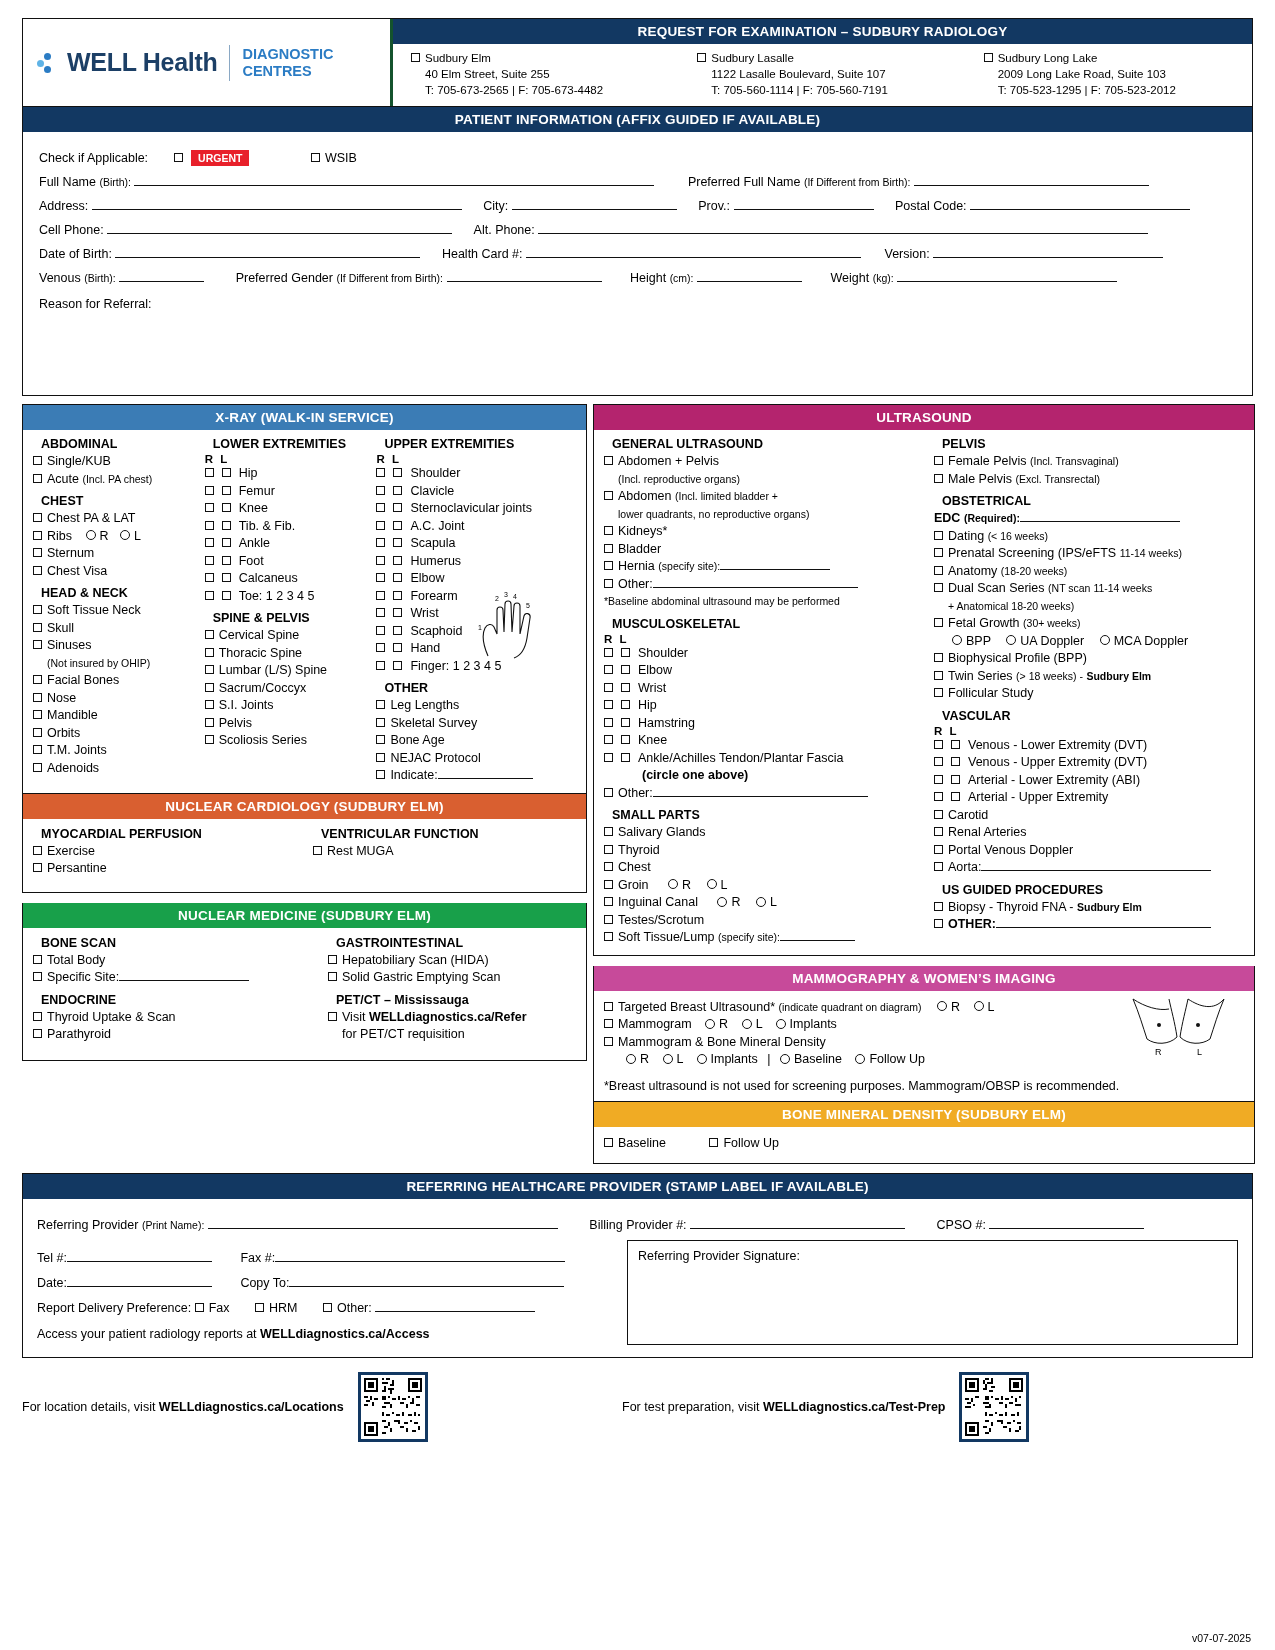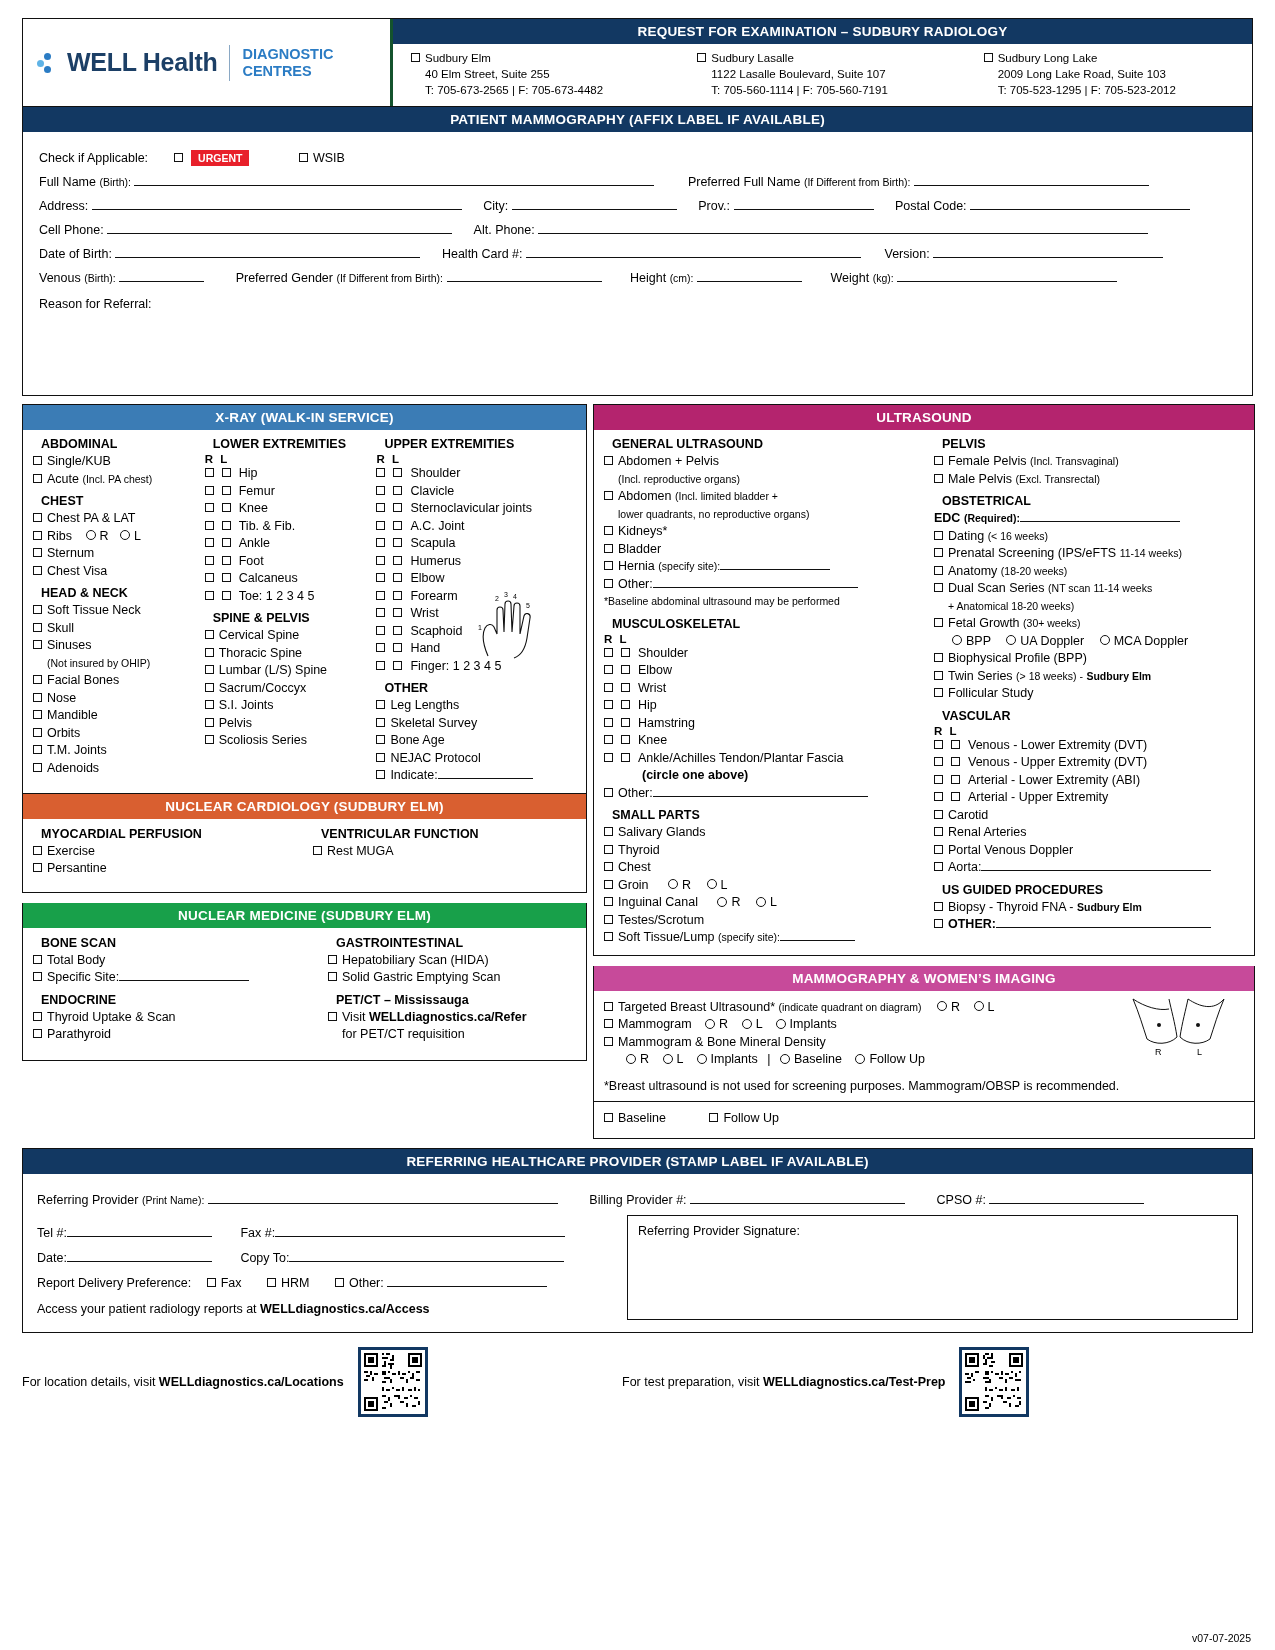--- a/index.html
+++ b/index.html
@@ -95,27 +95,27 @@
         <div class="site">
           <div><span class="cb"></span><span>Sudbury Long Lake</span></div>
           <div style="padding-left:14px">2009 Long Lake Road, Suite 103</div>
           <div style="padding-left:14px">T: 705-523-1295 | F: 705-523-2012</div>
         </div>
       </div>
     </div>
   </div>
 
   <div style="border:1px solid #111;border-top:none">
-    <div class="bar navy">PATIENT MAMMOGRAPHY (AFFIX LABEL IF AVAILABLE)</div>
+    <div class="bar navy">PATIENT INFORMATION (AFFIX GUIDED IF AVAILABLE)</div>
     <div style="padding:10px 16px 20px">
       <div class="pline">
         <span>Check if Applicable:</span>
         <span style="margin-left:22px"><span class="cb"></span></span>
         <span style="background:#e8202a;color:#fff;font-weight:bold;font-size:10.5px;padding:2px 7px;">URGENT</span>
-        <span style="margin-left:46px"><span class="cb"></span><span>WSIB</span></span>
+        <span style="margin-left:58px"><span class="cb"></span><span>WSIB</span></span>
       </div>
 
       <div class="pline">
         <span>Full Name</span>
         <span class="sm">(Birth):</span>
         <span class="line" style="width:520px"></span>
         <span style="margin-left:30px">Preferred Full Name</span>
         <span class="sm">(If Different from Birth):</span>
         <span class="line" style="width:235px"></span>
       </div>
@@ -421,20 +421,21 @@
             </g>
             <circle cx="34" cy="30" r="2" fill="#111"></circle>
             <circle cx="73" cy="30" r="2" fill="#111"></circle>
             <text x="30" y="60" font-size="9" font-family="Liberation Sans">R</text>
             <text x="72" y="60" font-size="9" font-family="Liberation Sans">L</text>
           </svg>
         </div>
       </div>
 
       <div style="border:1px solid #111; border-top:none;">
+        <div class="bar amber">BONE MINERAL DENSITY (SUDBURY ELM)</div>
         <div style="padding:8px 10px 10px">
           <span class="row"><span class="cb"></span><span>Baseline</span></span>
           <span class="row" style="margin-left:40px"><span class="cb"></span><span>Follow Up</span></span>
         </div>
       </div>
     </div>
   </div>
 
   <div style="border:1px solid #111; margin-top:9px">
     <div class="bar navy">REFERRING HEALTHCARE PROVIDER (STAMP LABEL IF AVAILABLE)</div>
@@ -453,21 +454,21 @@
             <div class="pline" style="margin:10px 0">
               <span>Tel #:</span><span class="line" style="width:145px"></span>
               <span style="margin-left:25px">Fax #:</span><span class="line" style="width:290px"></span>
             </div>
             <div class="pline" style="margin:10px 0">
               <span>Date:</span><span class="line" style="width:145px"></span>
               <span style="margin-left:25px">Copy To:</span><span class="line" style="width:275px"></span>
             </div>
             <div class="pline" style="margin:10px 0">
               <span>Report Delivery Preference:</span>
-              <span style="margin-left:12px"><span class="cb"></span><span>Fax</span></span>
+              <span style=""><span class="cb"></span><span>Fax</span></span>
               <span style="margin-left:22px"><span class="cb"></span><span>HRM</span></span>
               <span style="margin-left:22px"><span class="cb"></span><span>Other:</span></span>
               <span class="line" style="width:160px"></span>
             </div>
             <div class="pline" style="margin:12px 0 4px">
               <span>Access your patient radiology reports at </span><span class="b">WELLdiagnostics.ca/Access</span>
             </div>
           </div>
           <div style="flex:1; border:1px solid #111; margin-left:10px; padding:8px 10px; min-height:105px;">
             <span>Referring Provider Signature:</span>

